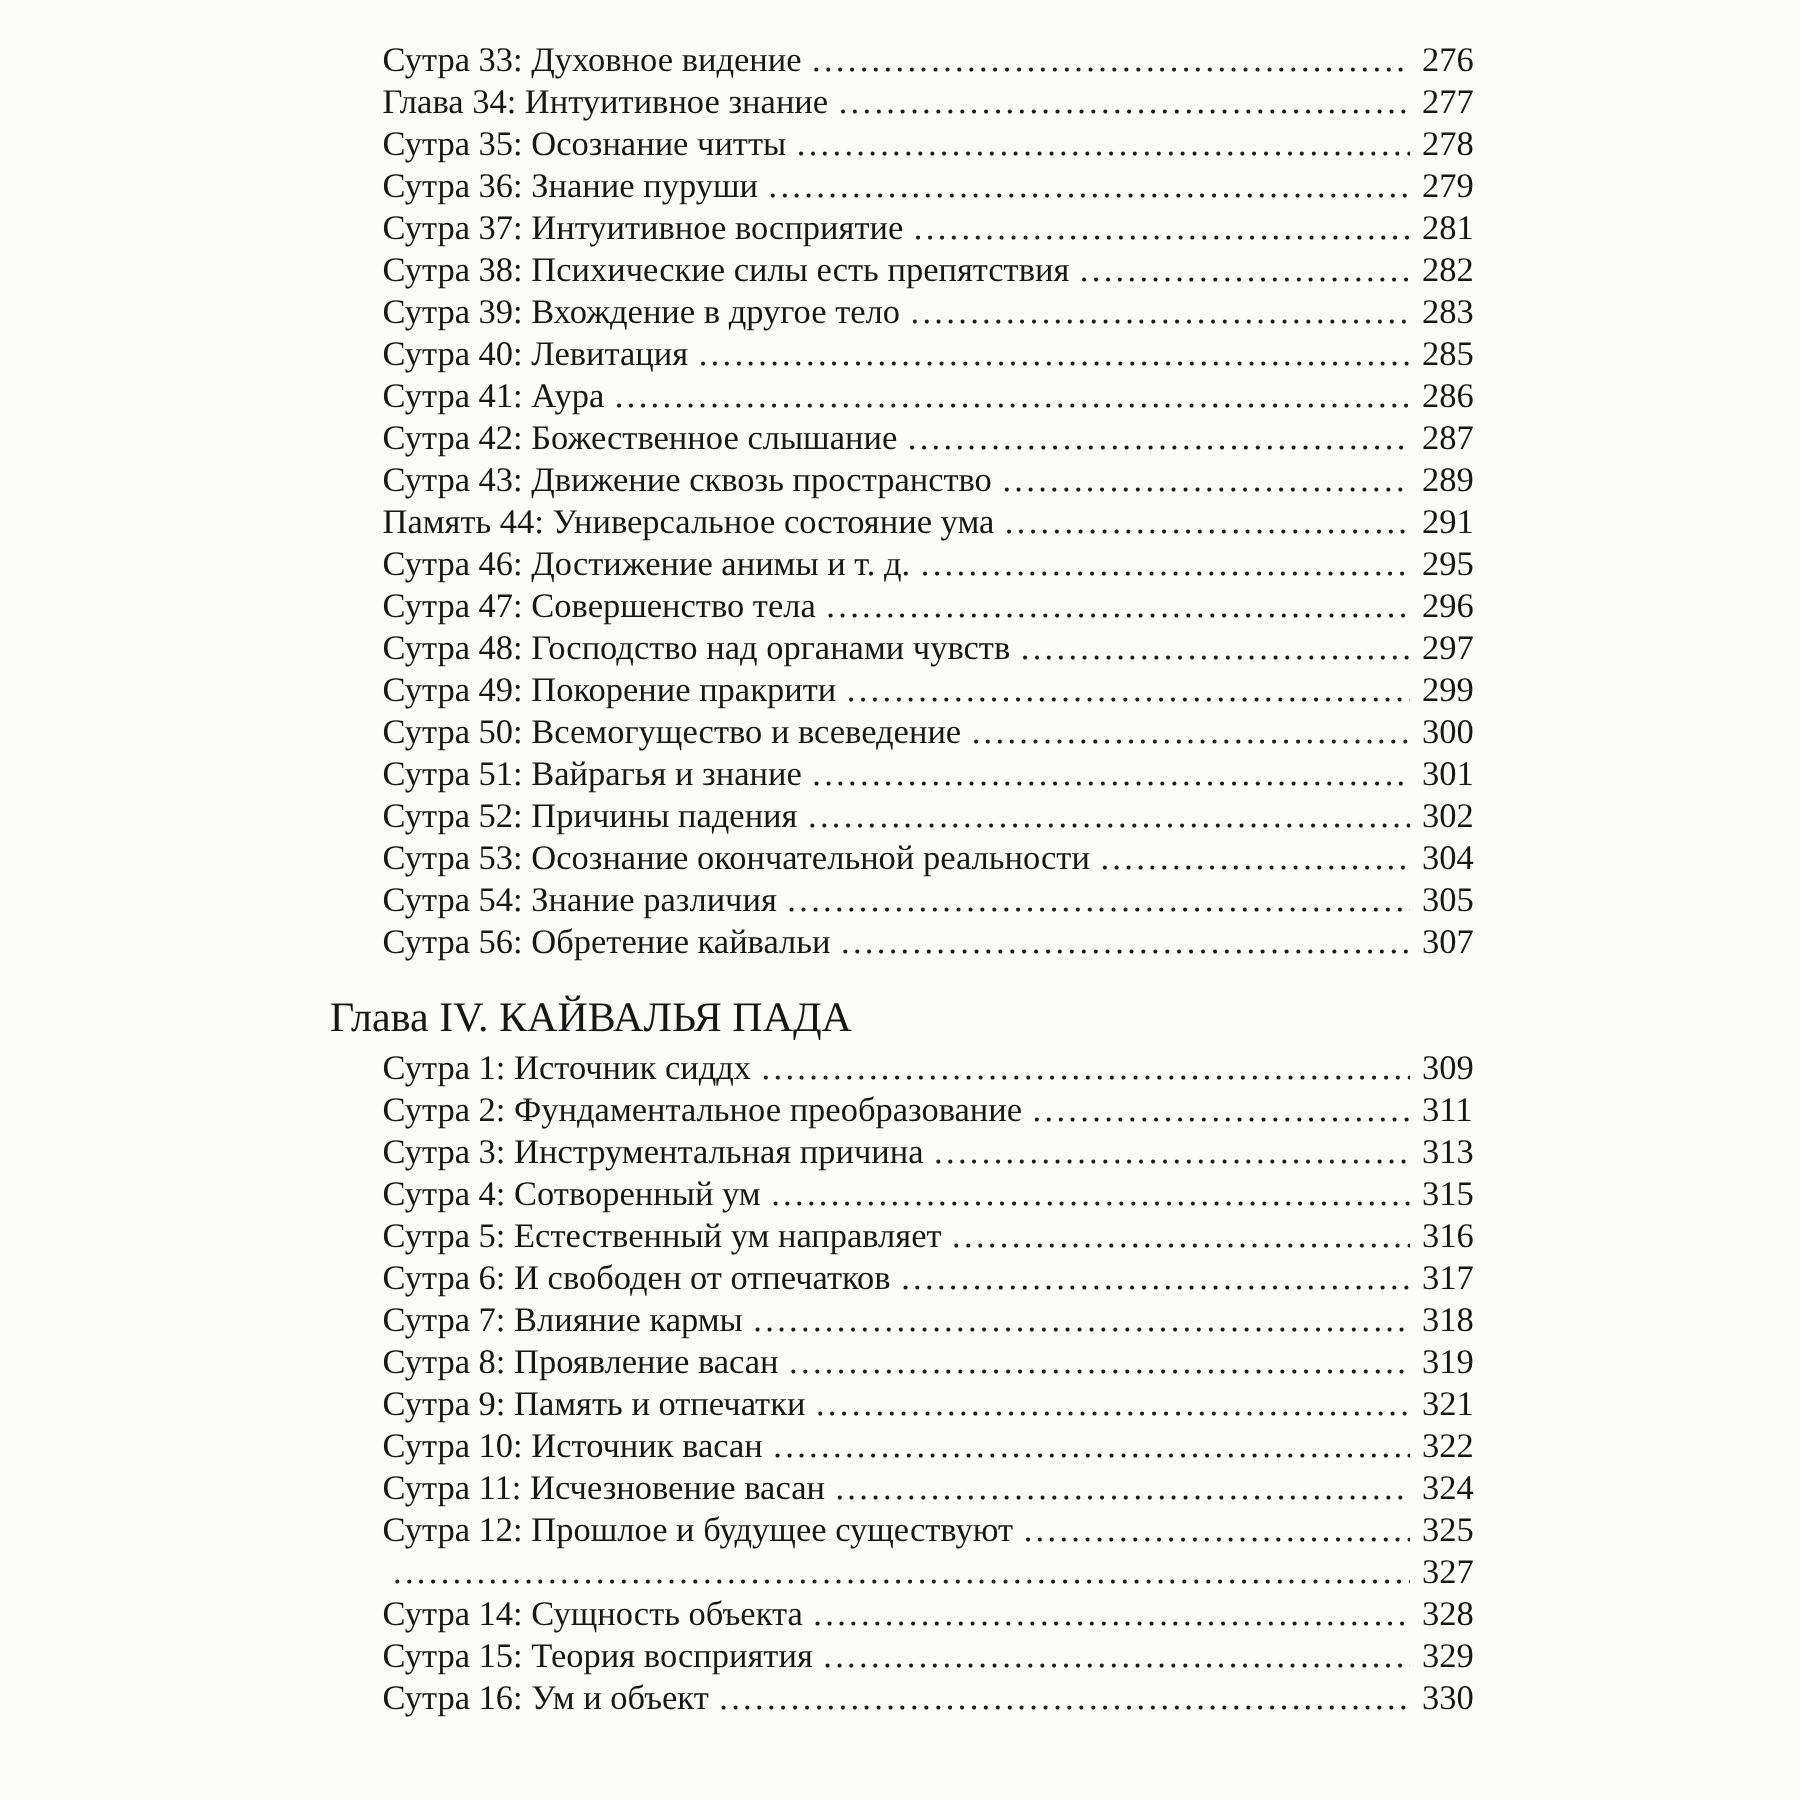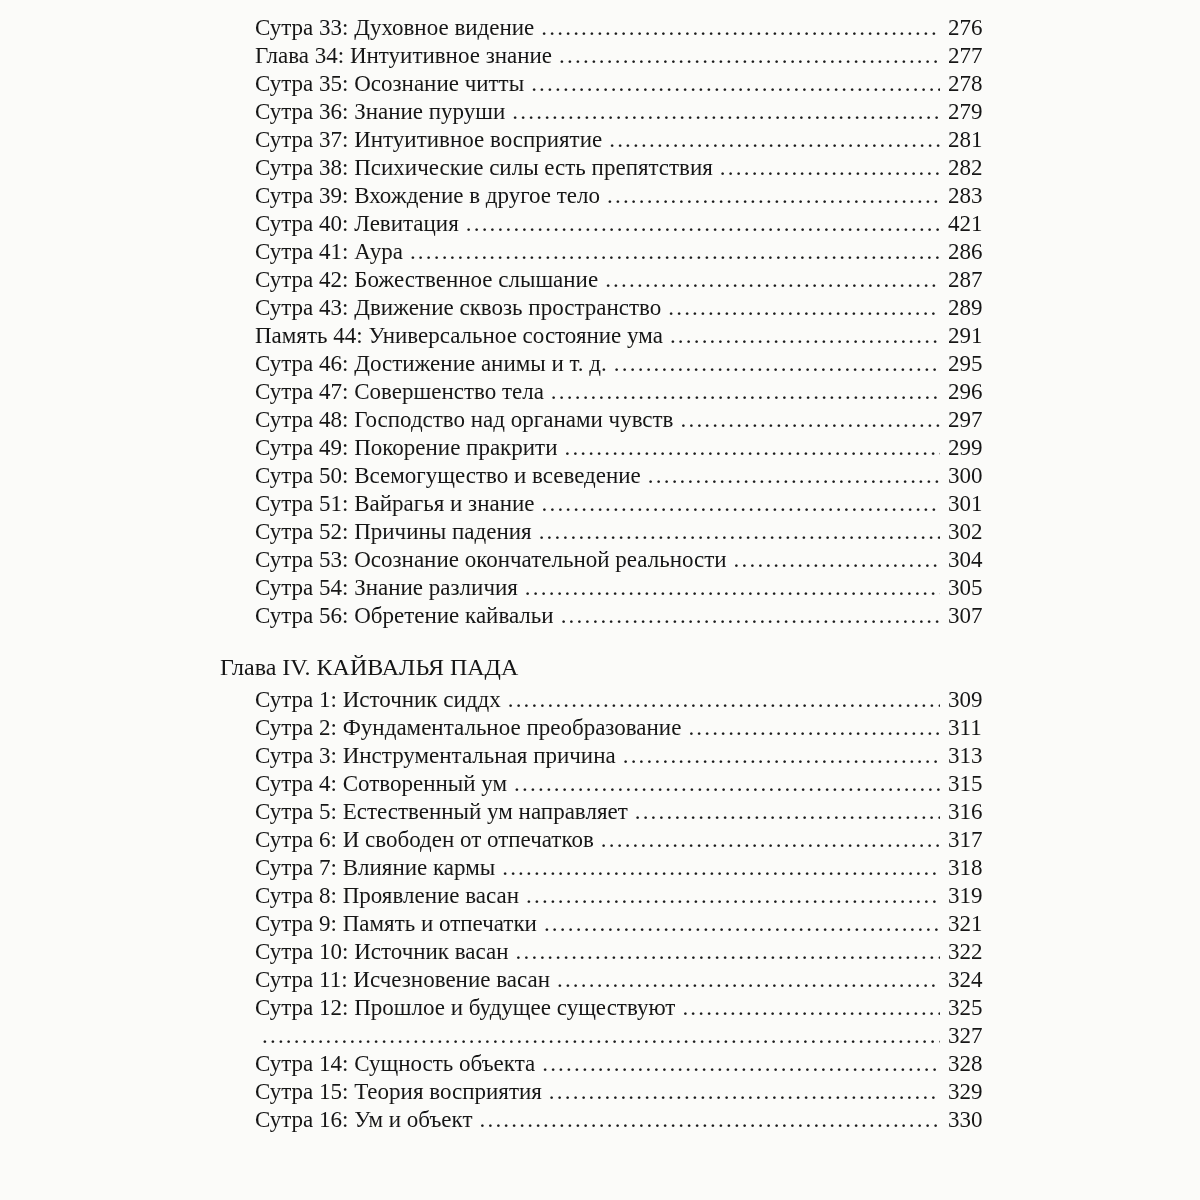--- a/index.html
+++ b/index.html
@@ -11,21 +11,21 @@
     width: 1200px;
     height: 1200px;
     overflow: hidden;
     font-family: "Liberation Serif", "DejaVu Serif", serif;
     color: #161616;
   }
   .page {
     position: relative;
     width: 992px;
     height: 1200px;
-    padding-top: 14px;
+    padding-top: 26px;
     box-sizing: border-box;
   }
   .toc-rows .row {
     display: flex;
     align-items: baseline;
     margin-left: 255px;
     width: 735px;
     height: 28px;
     font-size: 23px;
     line-height: 28px;
@@ -45,21 +45,21 @@
   .row .dots::after {
     content: "..........................................................................................................................................................";
   }
   .row .page-num {
     flex: 0 0 auto;
     min-width: 42px;
     text-align: left;
   }
   .chapter-heading {
     margin: 22px 4px 4px 220px;
-    font-size: 24px;
+    font-size: 28px;
     line-height: 30px;
     font-weight: normal;
     white-space: nowrap;
   }
 </style>
 </head>
 <body>
 
 <main class="page">
 
@@ -103,21 +103,21 @@
 
   <div class="row">
     <span class="label">Сутра 39: Вхождение в другое тело</span>
     <span class="dots"></span>
     <span class="page-num">283</span>
   </div>
 
   <div class="row">
     <span class="label">Сутра 40: Левитация</span>
     <span class="dots"></span>
-    <span class="page-num">421</span>
+    <span class="page-num">285</span>
   </div>
 
   <div class="row">
     <span class="label">Сутра 41: Аура</span>
     <span class="dots"></span>
     <span class="page-num">286</span>
   </div>
 
   <div class="row">
     <span class="label">Сутра 42: Божественное слышание</span>

